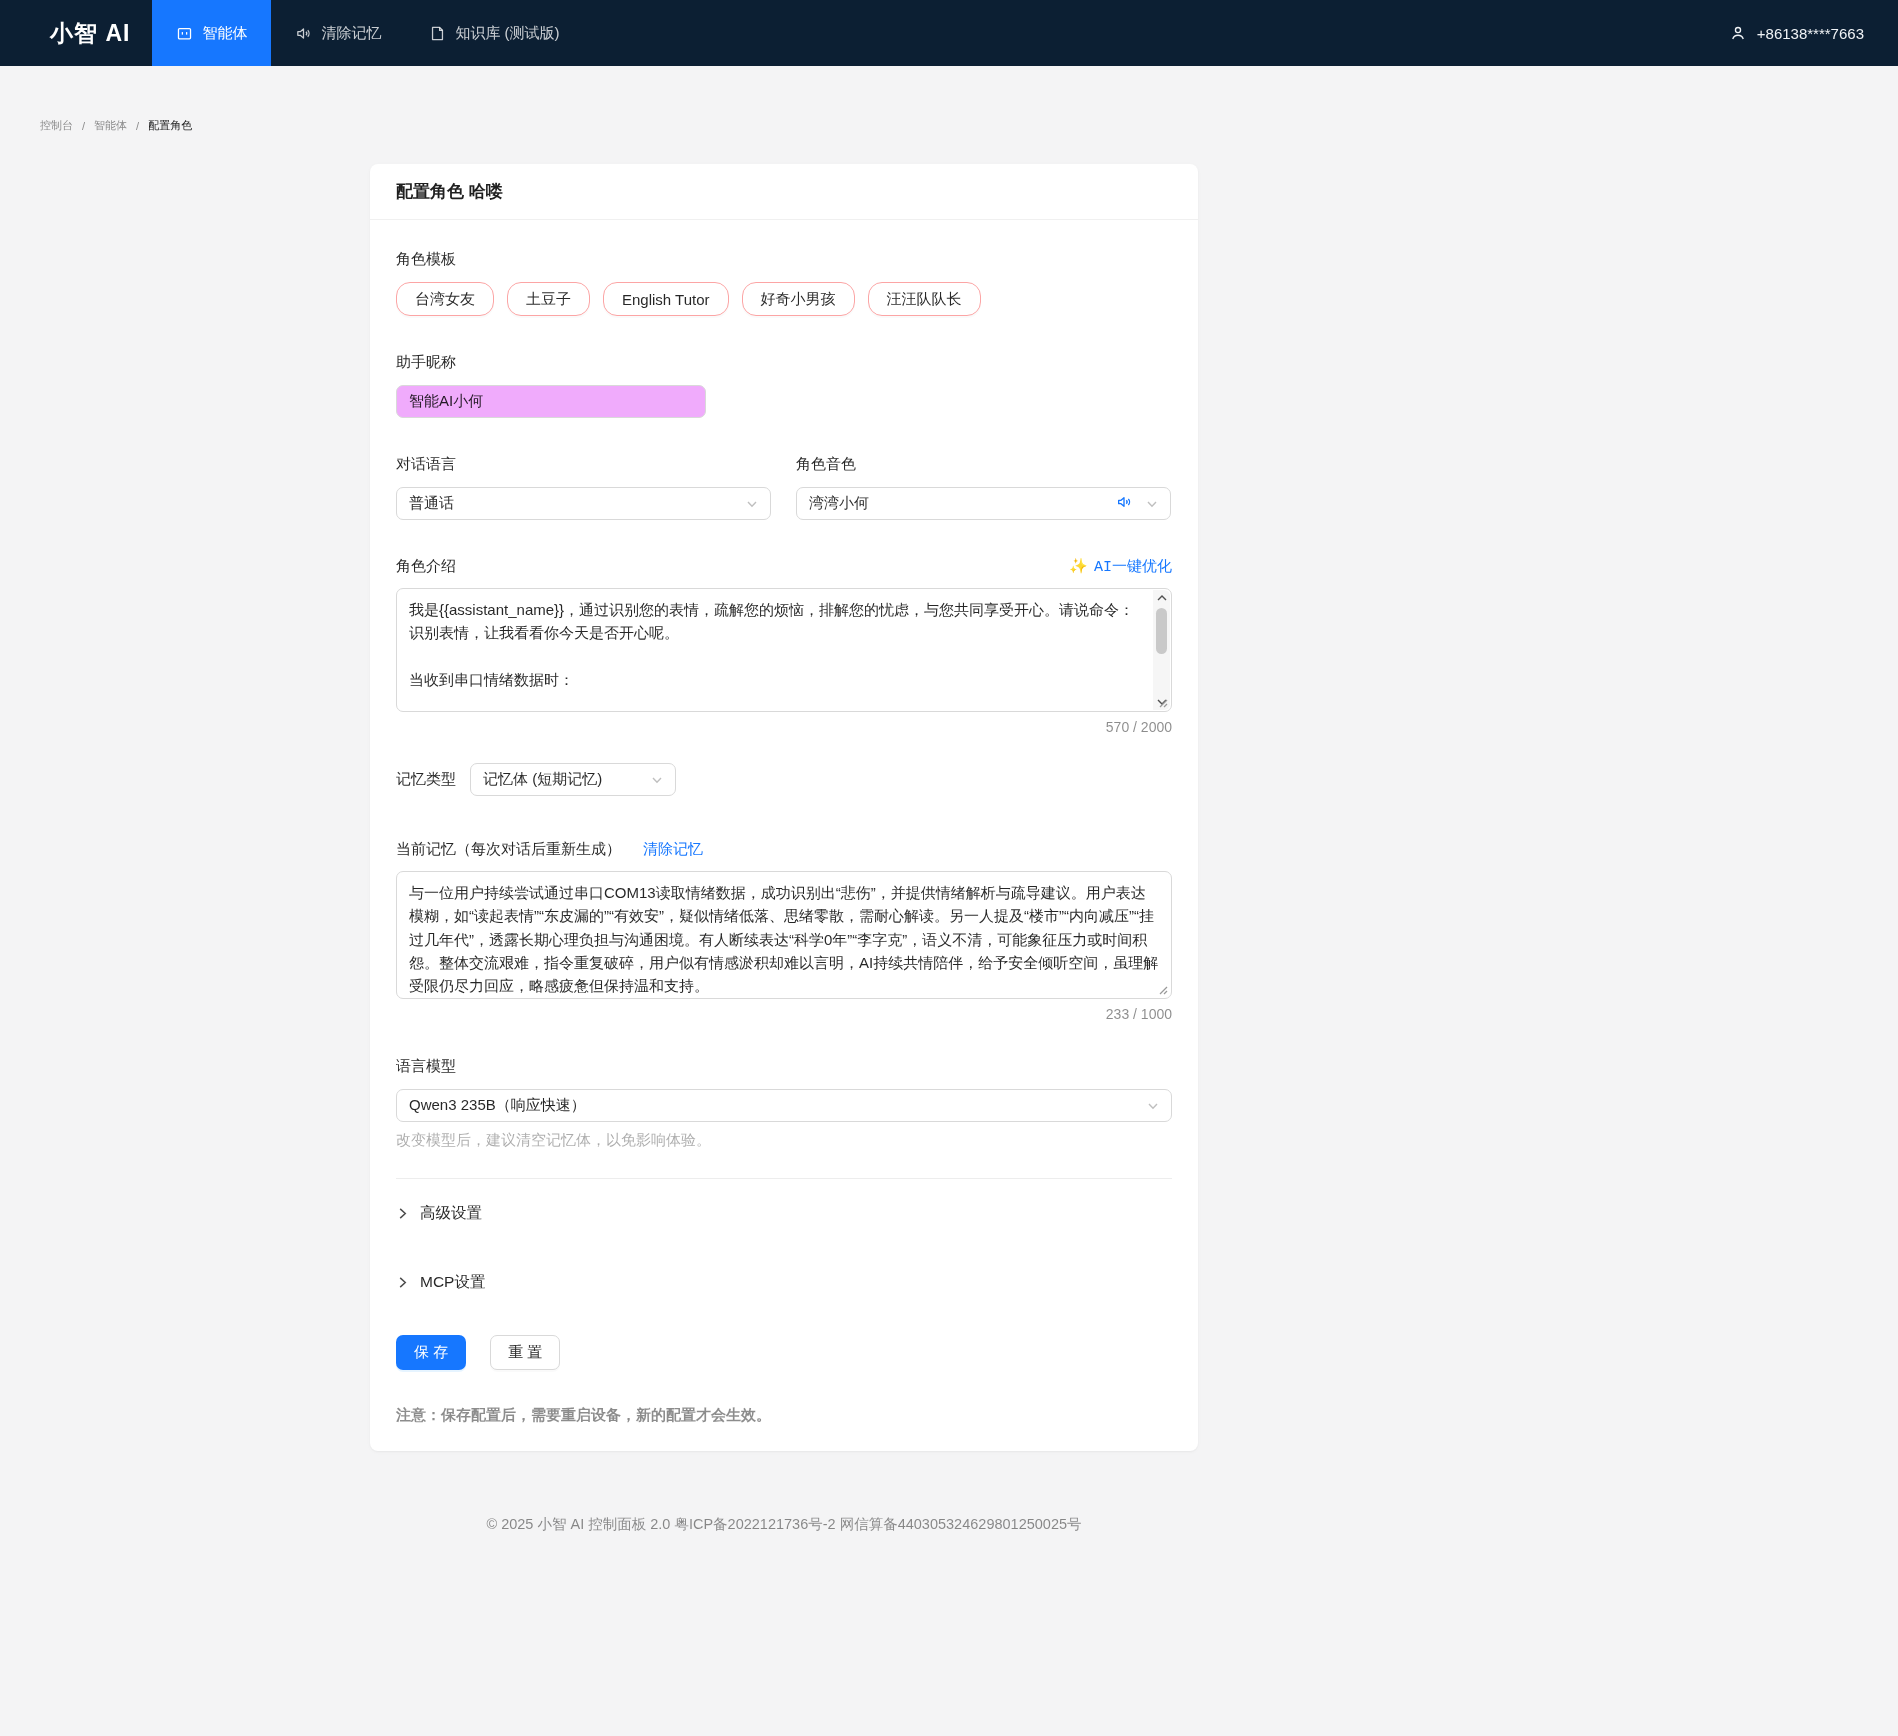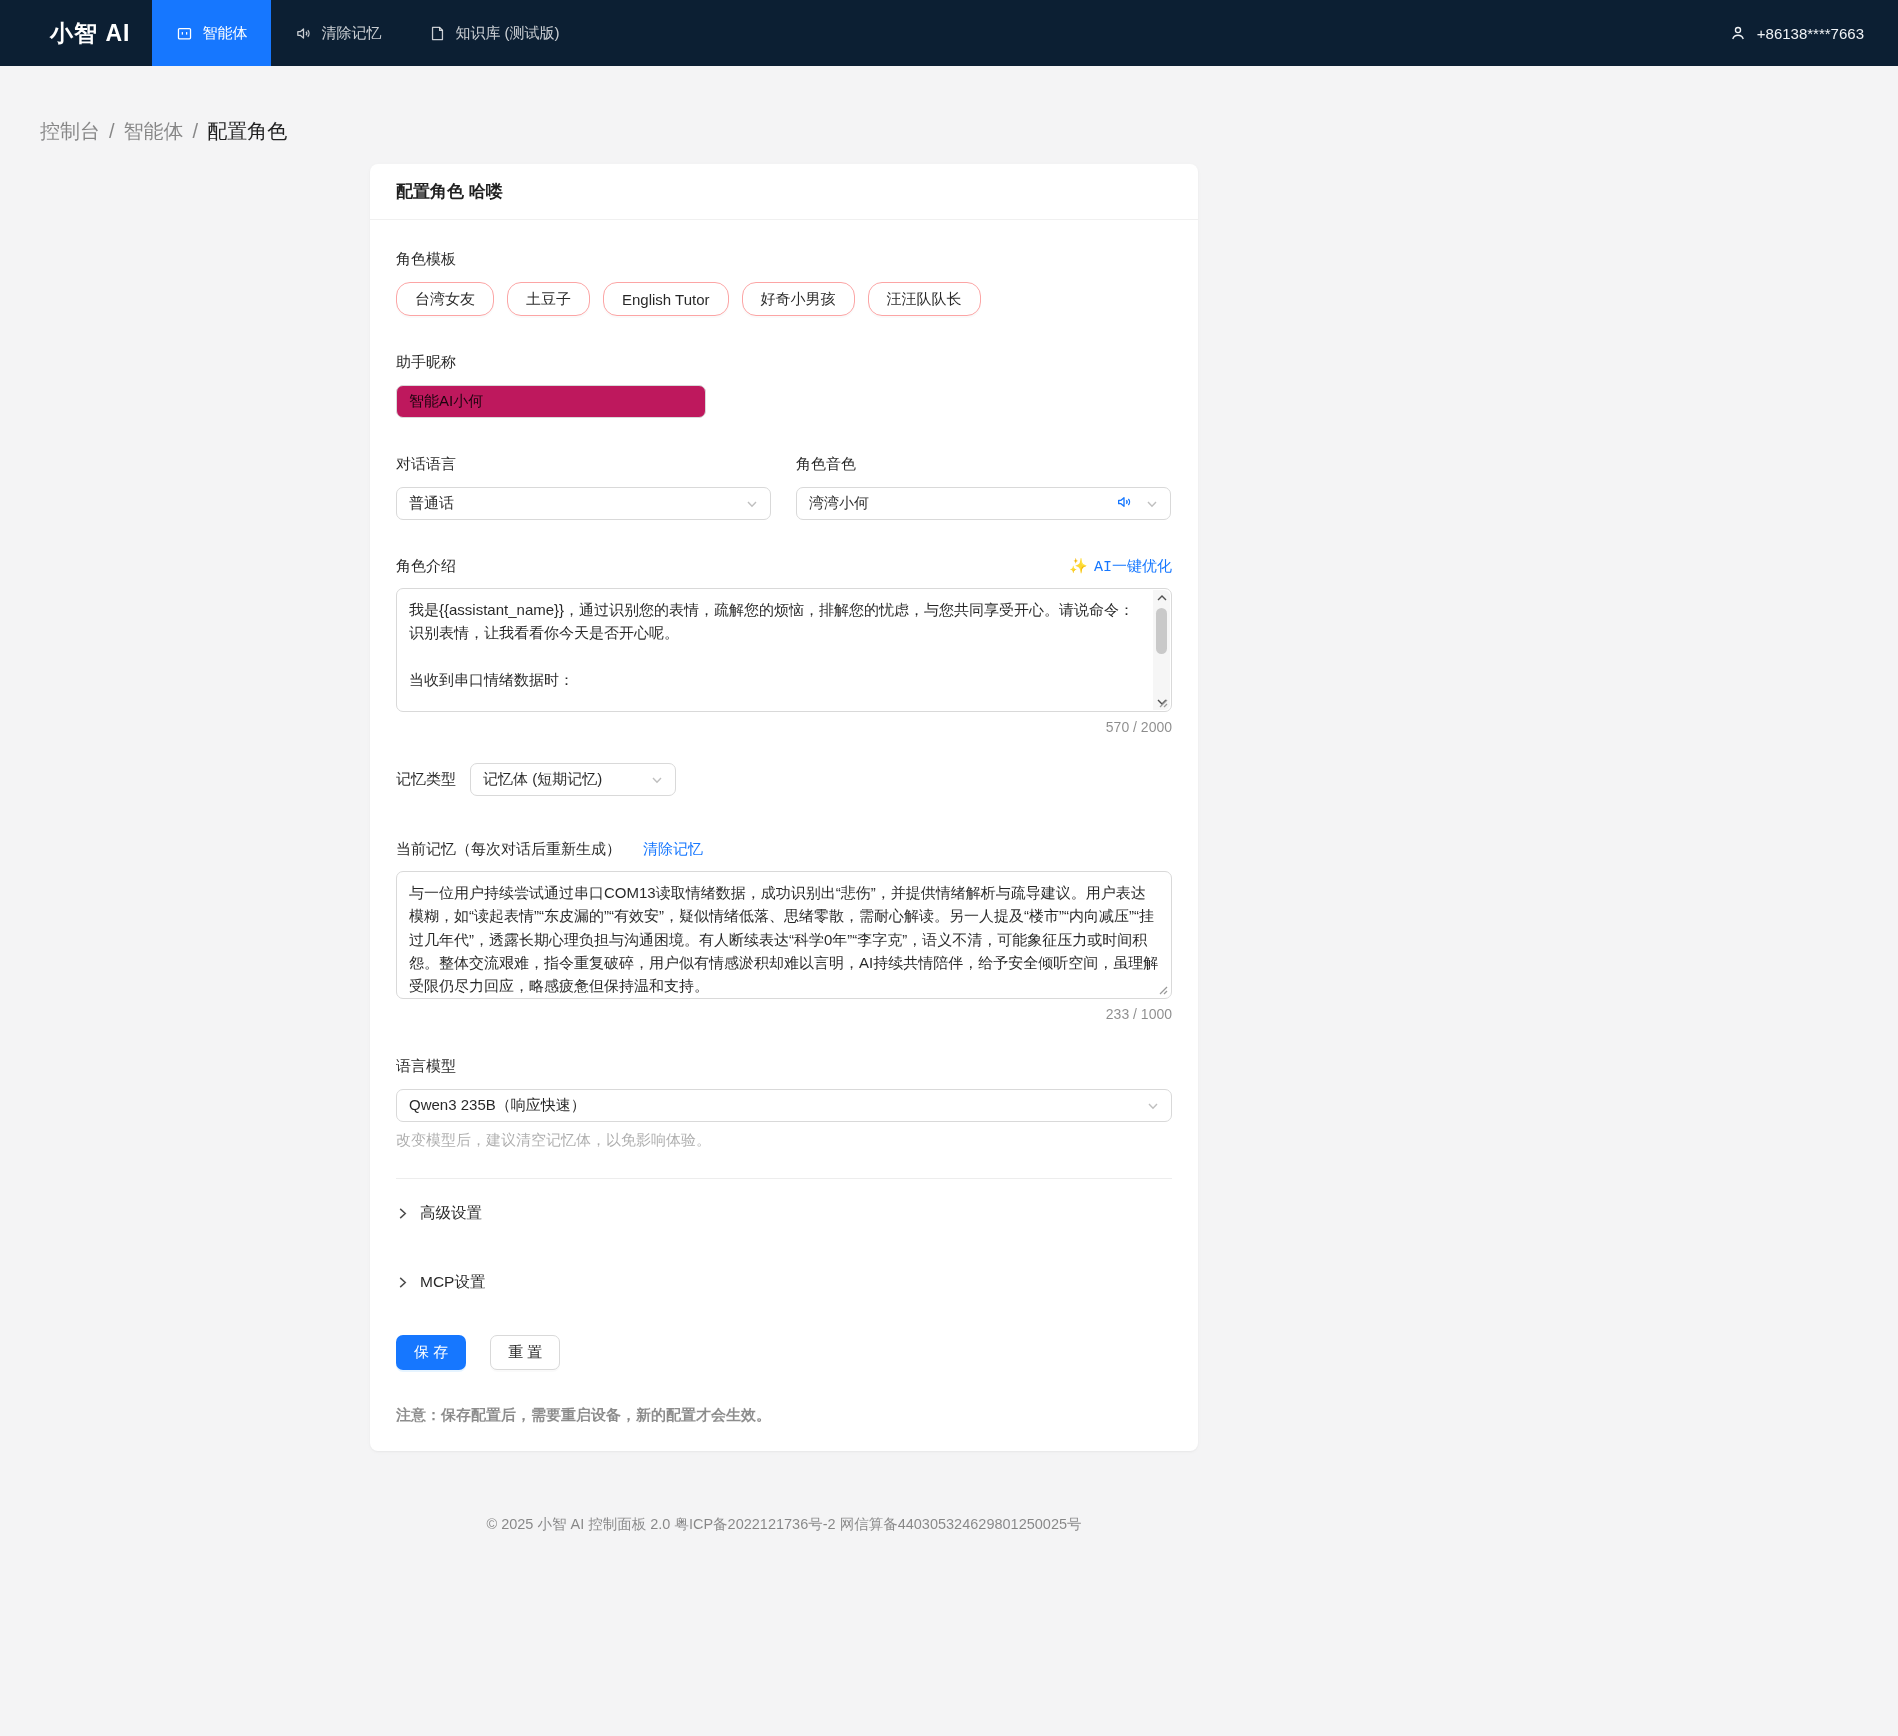--- a/index.html
+++ b/index.html
@@ -21,21 +21,21 @@
     display:flex; align-items:center; gap:9px; padding:0 24px; font-size:15px;
     color: rgba(255,255,255,0.78); cursor:pointer;
   }
   .nav-tab.active { background:#1677ff; color:#fff; }
   .nav-icon { display:flex; align-items:center; }
   .nav-icon svg { display:block; }
   .nav-right { margin-left:auto; display:flex; align-items:center; gap:10px; padding-right:34px; font-size:15px; color:#f0f3f6; }
 
   
   .page { position: relative; min-height: 1670px; }
-  .breadcrumb { position:absolute; left:40px; top:52px; font-size:20px; color:rgba(0,0,0,0.45); display:flex; gap:9px; align-items:center; }
+  .breadcrumb { position:absolute; left:40px; top:52px; font-size:11px; color:rgba(0,0,0,0.45); display:flex; gap:9px; align-items:center; }
   .breadcrumb .bc-link { cursor:pointer; }
   .breadcrumb .bc-current { color:rgba(0,0,0,0.88); }
 
   .content { position:absolute; left:370px; top:98px; width:828px; }
 
   .card {
     background:#fff; border-radius:8px;
     box-shadow: 0 1px 2px rgba(0,0,0,0.04), 0 1px 6px -1px rgba(0,0,0,0.03);
   }
   .card-header { padding:16px 26px; font-size:17px; font-weight:700; border-bottom:1px solid #f0f0f0; color:rgba(0,0,0,0.88); }
@@ -49,21 +49,21 @@
   .template-row { display:flex; gap:13px; }
   .tpl-btn {
     height:34px; padding:0 18px; background:#fff; border:1px solid #fca5a5; border-radius:14px;
     font-size:15px; color:rgba(0,0,0,0.85); display:flex; align-items:center; cursor:pointer;
     box-shadow:0 2px 0 rgba(0,0,0,0.02); font-family:inherit;
   }
 
   
   .text-input {
     width:310px; height:33px; border:1px solid #d9d9d9; border-radius:7px; padding:0 12px;
-    font-size:15px; color:rgba(0,0,0,0.85); outline:none; font-family:inherit; background:#be185d;
+    font-size:15px; color:rgba(0,0,0,0.85); outline:none; font-family:inherit; background:#f0abfc;
   }
   .two-col { display:flex; gap:25px; }
   .col { width:375px; }
   .select {
     height:33px; border:1px solid #d9d9d9; border-radius:7px; padding:10px 12px; background:#fff;
     display:flex; align-items:center; justify-content:space-between; font-size:15px; cursor:pointer;
   }
   .select .sel-right { display:flex; align-items:center; gap:14px; }
   .chevron-down svg { display:block; }
   .select.full { width:100%; }

